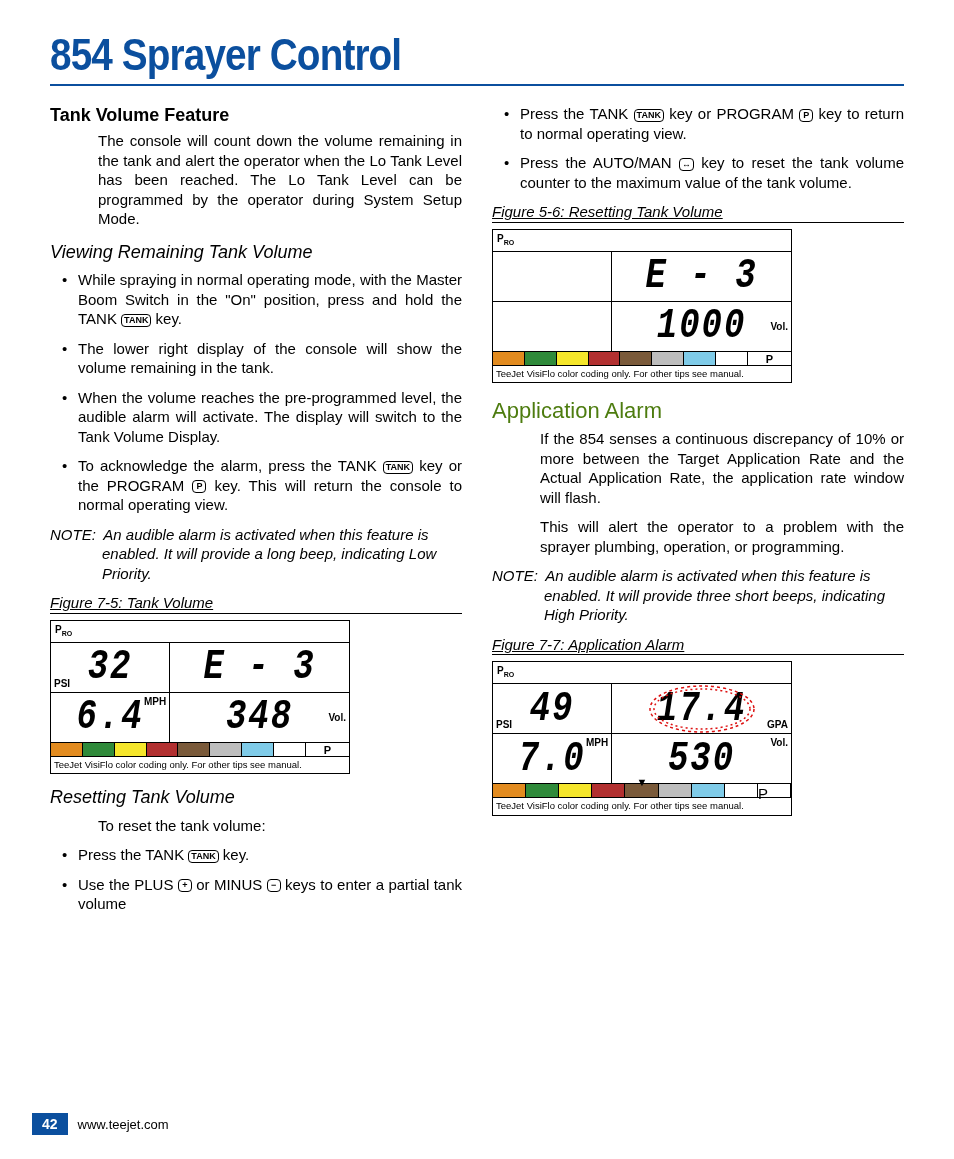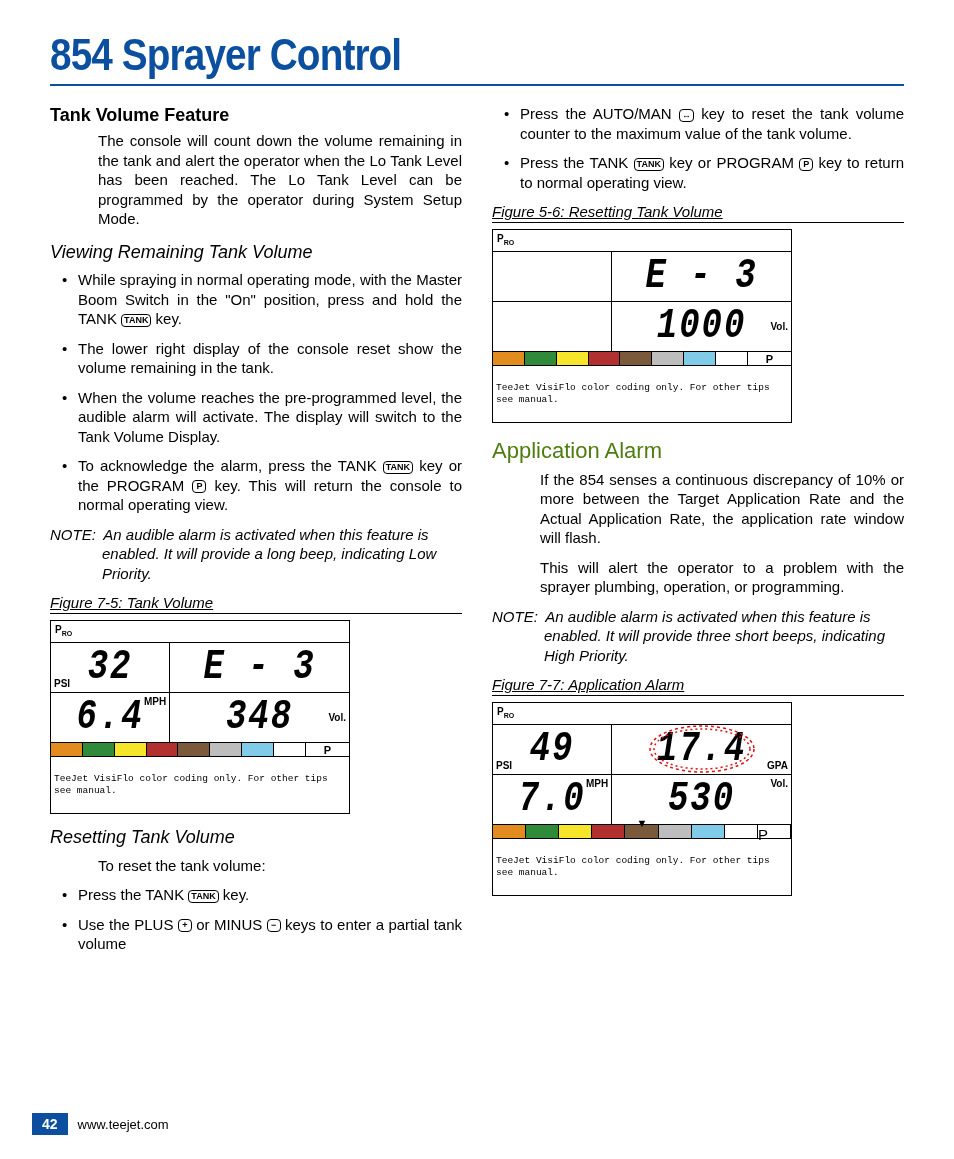--- a/index.html
+++ b/index.html
@@ -50,21 +50,21 @@
   .lcd .cell.left { width: 40%; border-right: 1px solid #000; }
   .lcd .cell.right { width: 60%; }
   .lcd .unit { position: absolute; font-size: 10px; font-weight: bold; }
   .lcd .unit.bl { bottom: 2px; left: 3px; }
   .lcd .unit.tr { top: 2px; right: 3px; }
   .lcd .unit.rr { right: 3px; top: 50%; transform: translateY(-50%); }
   .seg { font-family: "Courier New", monospace; font-size: 34px; font-weight: bold; letter-spacing: 2px; font-style: italic; transform: scaleY(1.25); }
   .lcd .bars { display: flex; height: 14px; border-bottom: 1px solid #000; }
   .lcd .bars div { flex: 1; border-right: 1px solid #000; }
   .lcd .bars div:last-child { border-right: none; flex: 1.4; text-align: center; font-size: 11px; font-weight: bold; line-height: 14px; }
-  .lcd .footnote { font-size: 9.5px; padding: 16px 3px; font-family: Liberation Mono, monospace; }
+  .lcd .footnote { font-size: 9.5px; padding: 2px 3px; }
   .pro { font-size: 10px; font-weight: bold; }
   .pro sub { font-size: 7px; }
   .footer {
     position: absolute; bottom: 24px; left: 32px; display: flex; align-items: center; gap: 10px;
   }
   .pagenum { background: #0b4f9e; color: #fff; font-weight: bold; padding: 3px 10px; font-size: 14px; }
   .url { font-size: 13px; }
   .flashring { position: absolute; top: 50%; left: 50%; width: 110px; height: 48px; transform: translate(-50%,-50%); pointer-events: none; }
 </style>
 </head>
@@ -77,21 +77,21 @@
 
   <div class="col">
     <div class="h-bold">Tank Volume Feature</div>
     <p class="body-p">The console will count down the volume remaining in the tank and alert the operator when the Lo Tank Level has been reached. The Lo Tank Level can be programmed by the operator during System Setup Mode.</p>
 
     <div class="h-italic">Viewing Remaining Tank Volume</div>
     <ul>
       <li>
         <span>While spraying in normal operating mode, with the Master Boom Switch in the "On" position, press and hold the TANK </span><span class="keyicon">TANK</span><span> key.</span>
       </li>
-      <li>The lower right display of the console reset show the volume remaining in the tank.</li>
+      <li>The lower right display of the console will show the volume remaining in the tank.</li>
       <li>When the volume reaches the pre-programmed level, the audible alarm will activate. The display will switch to the Tank Volume Display.</li>
       <li>
         <span>To acknowledge the alarm, press the TANK </span><span class="keyicon">TANK</span><span> key or the PROGRAM </span><span class="keyicon">P</span><span> key. This will return the console to normal operating view.</span>
       </li>
     </ul>
     <p class="note"><span>NOTE: </span><span>An audible alarm is activated when this feature is enabled. It will provide a long beep, indicating Low Priority.</span></p>
 
     <span class="fig-cap">Figure 7-5: Tank Volume</span>
 
     <div class="lcd">
@@ -137,24 +137,24 @@
       </li>
       <li>
         <span>Use the PLUS </span><span class="keyicon">+</span><span> or MINUS </span><span class="keyicon">−</span><span> keys to enter a partial tank volume</span>
       </li>
     </ul>
   </div>
 
   <div class="col">
     <ul>
       <li>
+        <span>Press the TANK </span><span class="keyicon">TANK</span><span> key or PROGRAM </span><span class="keyicon">P</span><span> key to return to normal operating view.</span>
+      </li>
+      <li>
         <span>Press the AUTO/MAN </span><span class="keyicon">↔</span><span> key to reset the tank volume counter to the maximum value of the tank volume.</span>
-      </li>
-      <li>
-        <span>Press the TANK </span><span class="keyicon">TANK</span><span> key or PROGRAM </span><span class="keyicon">P</span><span> key to return to normal operating view.</span>
       </li>
     </ul>
 
     <span class="fig-cap">Figure 5-6: Resetting Tank Volume</span>
 
     <div class="lcd">
       <div class="statusrow"><span class="pro"><span>P</span><sub>RO</sub></span></div>
       <div class="drow">
         <div class="cell left"></div>
         <div class="cell right">

